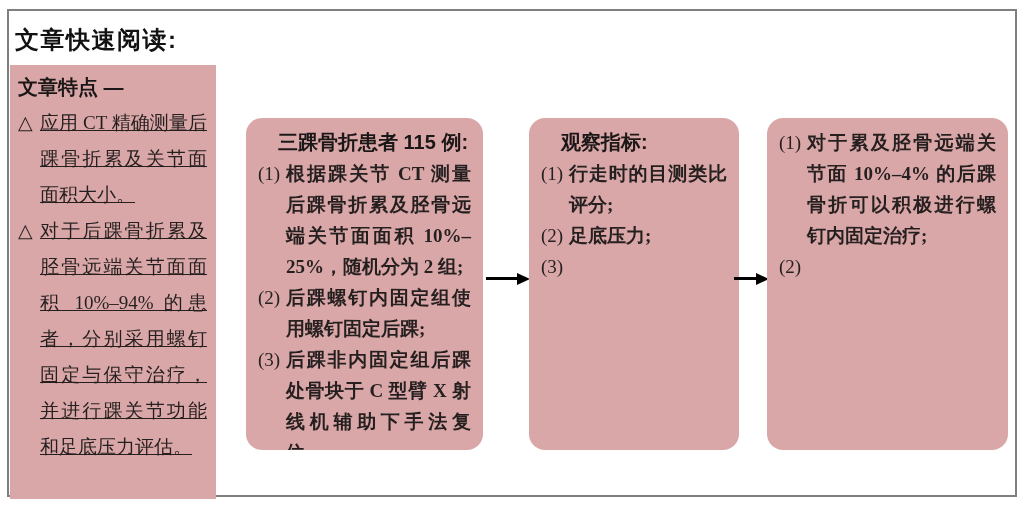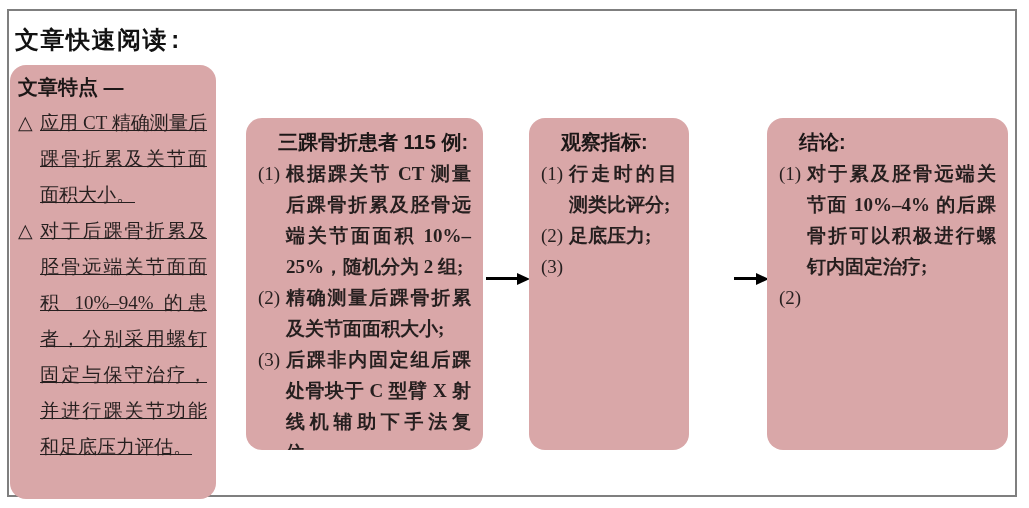--- a/index.html
+++ b/index.html
@@ -20,30 +20,29 @@
     background: #ffffff;
     box-sizing: border-box;
   }
   .page-title {
     position: absolute;
     left: 15px; top: 24px;
     font-size: 24px;
     font-weight: bold;
     letter-spacing: 1.5px;
     color: #121212;
-    font-family: Liberation Mono, monospace;
+    font-family: Liberation Sans, sans-serif;
   }
   .sidebar {
     position: absolute;
     left: 10px; top: 65px;
     width: 206px; height: 434px;
     background: #d9a7a8;
     box-sizing: border-box;
     padding: 7px 9px 0 8px;
-    border-radius: 16px;
   }
   .sidebar-heading {
     font-size: 20px;
     font-weight: bold;
     line-height: 30px;
     color: #1c1717;
     margin-bottom: 3px;
     font-family: "Liberation Sans", sans-serif;
   }
   .s-item {
@@ -58,21 +57,21 @@
   .flowbox {
     position: absolute;
     top: 118px; height: 332px;
     background: #d9a7a8;
     border-radius: 16px;
     box-sizing: border-box;
     padding: 9px 12px 0 12px;
     overflow: hidden;
   }
   .box-1 { left: 246px; width: 237px; }
-  .box-2 { left: 529px; width: 160px; }
+  .box-2 { left: 529px; width: 210px; }
   .box-3 { left: 767px; width: 241px; }
   .box-heading {
     font-size: 20px;
     font-weight: bold;
     line-height: 31px;
     color: #1c1717;
     font-family: "Liberation Sans", sans-serif;
     margin-left: 20px;
   }
   .b-item {
@@ -124,21 +123,21 @@
   </div>
 
   <div class="flowbox box-1">
     <div class="box-heading">三踝骨折患者 115 例:</div>
     <div class="b-item">
       <span class="marker">(1)</span>
       <span class="itext">根据踝关节 CT 测量后踝骨折累及胫骨远端关节面面积 10%–25%，随机分为 2 组;</span>
     </div>
     <div class="b-item">
       <span class="marker">(2)</span>
-      <span class="itext">精确测量后踝骨折累及关节面面积大小;</span>
+      <span class="itext">后踝螺钉内固定组使用螺钉固定后踝;</span>
     </div>
     <div class="b-item">
       <span class="marker">(3)</span>
       <span class="itext">后踝非内固定组后踝处骨块于 C 型臂 X 射线机辅助下手法复位。</span>
     </div>
   </div>
 
   <div class="arrow arrow-1"></div>
 
   <div class="flowbox box-2">
@@ -152,21 +151,20 @@
       <span class="itext">足底压力;</span>
     </div>
     <div class="b-item">
       <span class="marker">(3)</span>
     </div>
   </div>
 
   <div class="arrow arrow-2"></div>
 
   <div class="flowbox box-3">
-    <div class="box-heading">结论:</div>
     <div class="b-item">
       <span class="marker">(1)</span>
       <span class="itext">对于累及胫骨远端关节面 10%–4% 的后踝骨折可以积极进行螺钉内固定治疗;</span>
     </div>
     <div class="b-item">
       <span class="marker">(2)</span>
     </div>
   </div>
 </div>
 

